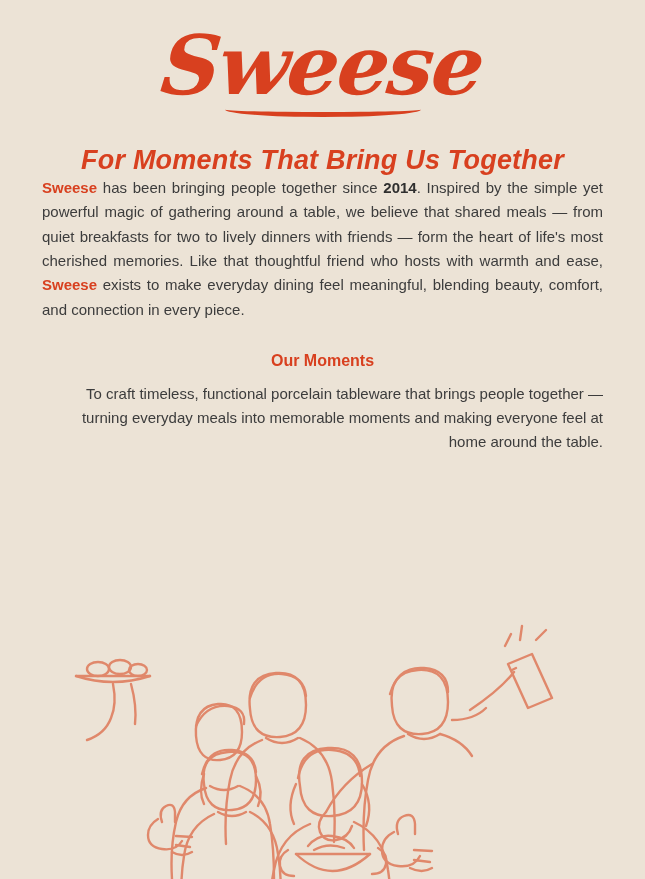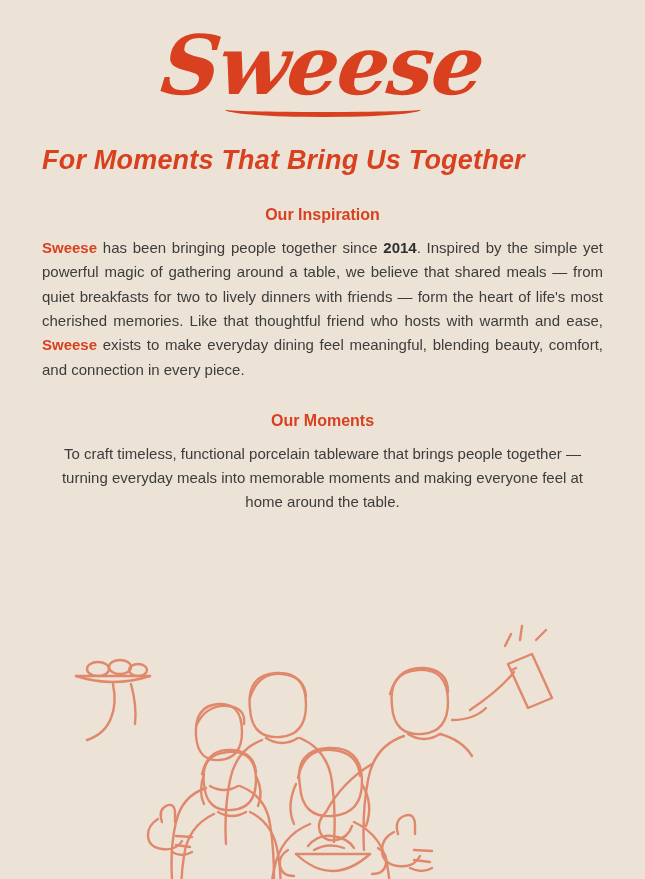--- a/index.html
+++ b/index.html
@@ -42,20 +42,21 @@
   .logo-underline {
     width: 196px;
     height: 10px;
     margin: -6px auto 0 auto;
     border-bottom: 5px solid #d8401f;
     border-radius: 0 0 60% 60%;
   }
   
   .tagline {
     margin-top: 28px;
+    text-align: center;
     font-size: 27px;
     font-style: italic;
     font-weight: bold;
     color: #d8401f;
     letter-spacing: 0.2px;
   }
   
   .section-heading {
     margin-top: 30px;
     margin-bottom: 12px;
@@ -72,21 +73,21 @@
   }
   .body-text .brand {
     color: #d8401f;
     font-weight: bold;
   }
   .body-text .bold {
     font-weight: bold;
     color: #2f2f2f;
   }
   .mission-text {
-    text-align: center;
+    text-align: right;
   }
   
   .illustration {
     position: absolute;
     left: 0;
     bottom: 0;
     width: 645px;
     height: 265px;
     overflow: hidden;
   }
@@ -100,21 +101,20 @@
 <div class="page">
 
   <div class="logo-wrap">
     <div class="logo">Sweese</div>
     <div class="logo-underline"></div>
   </div>
 
   <div class="tagline">For Moments That Bring Us Together</div>
 
   <div>
-    <div class="section-heading">Our Inspiration</div>
     <div class="body-text"><span class="brand">Sweese</span> has been bringing people together since <span class="bold">2014</span>. Inspired by the simple yet powerful magic of gathering around a table, we believe that shared meals — from quiet breakfasts for two to lively dinners with friends — form the heart of life's most cherished memories. Like that thoughtful friend who hosts with warmth and ease, <span class="brand">Sweese</span> exists to make everyday dining feel meaningful, blending beauty, comfort, and connection in every piece.</div>
   </div>
 
   <div>
     <div class="section-heading">Our Moments</div>
     <div class="body-text mission-text">To craft timeless, functional porcelain tableware that brings people together — turning everyday meals into memorable moments and making everyone feel at home around the table.</div>
   </div>
 
   <div class="illustration">
     <svg width="645" height="265" viewBox="0 0 645 265" xmlns="http://www.w3.org/2000/svg" aria-hidden="true">

